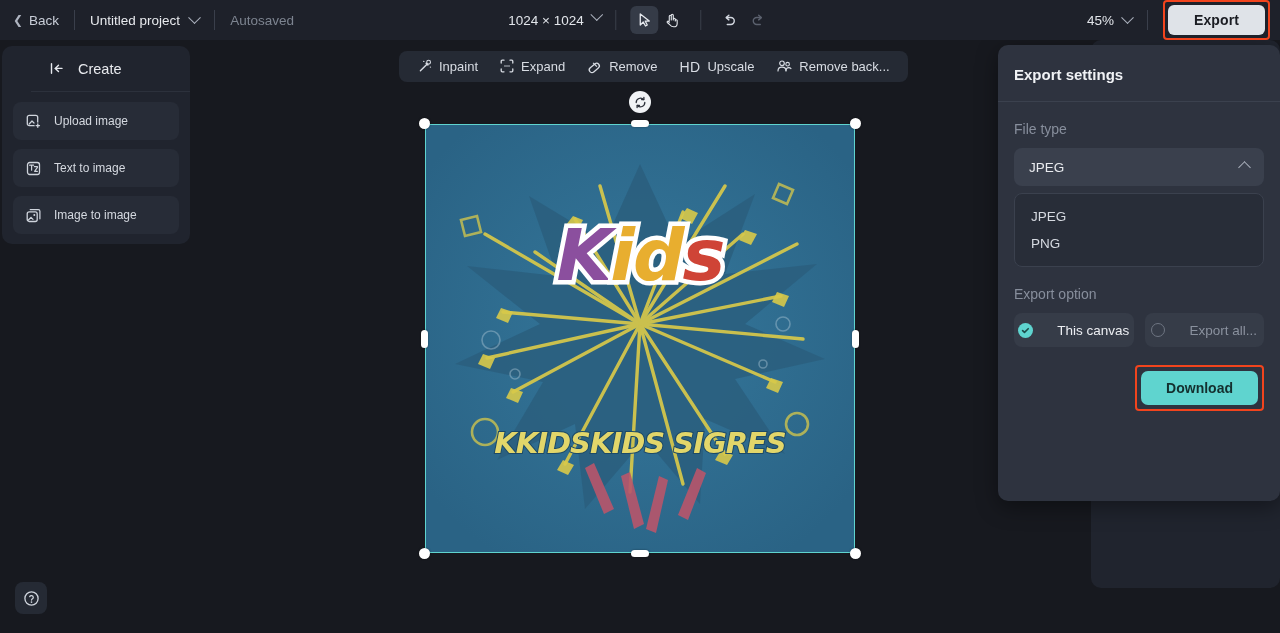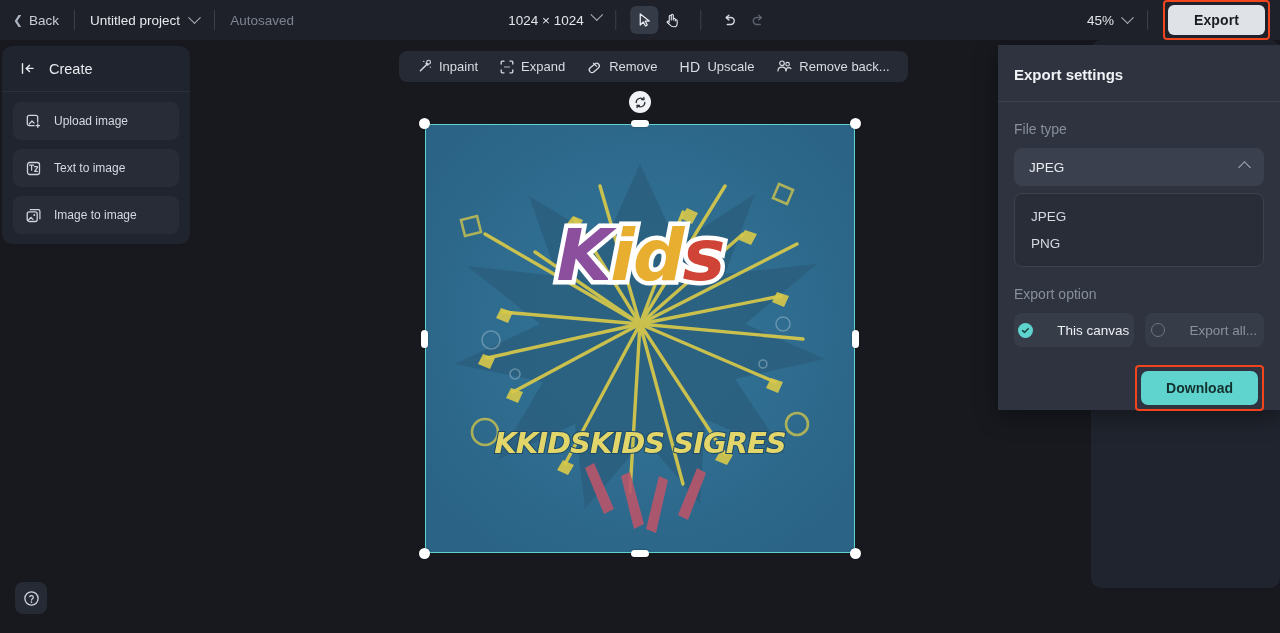--- a/index.html
+++ b/index.html
@@ -75,40 +75,41 @@
     position: absolute; left: 2px; top: 46px; width: 188px;
     background: #20242e; border-radius: 10px;
     padding-bottom: 10px; z-index: 30;
   }
   .sb-header {
     display: flex; align-items: center; gap: 12px;
     padding: 15px 16px 14px 18px;
     border-bottom: 1px solid #2c313c;
     color: #e8eaee; font-size: 14.5px;
     cursor: pointer;
+    margin-left: 29px;
   }
   .sb-list { padding: 10px 11px 0 11px; display: flex; flex-direction: column; gap: 9px; }
   .sb-item {
     display: flex; align-items: center; gap: 12px;
     height: 38px; padding: 0 12px;
     background: #272c37; border-radius: 8px;
     color: #d5d9e0; font-size: 12px;
     cursor: pointer;
   }
   .sb-item svg { flex: none; }
 
   
   .canvas-toolbar {
     position: absolute; left: 399px; top: 51px;
     height: 31px; background: #252a34; border-radius: 8px;
     display: flex; align-items: center; padding: 0 8px; gap: 2px;
     z-index: 25;
   }
   .ct-item {
-    display: flex; align-items: center; gap: 7px;
+    display: flex; align-items: flex-start; gap: 7px;
     padding: 5px 10px; border-radius: 6px;
     color: #d8dce3; font-size: 13px; cursor: pointer; white-space: nowrap;
   }
   .hd-badge { font-size: 14px; font-weight: 400; color: #d8dce3; letter-spacing: .3px; }
 
   
   .artboard-wrap {
     position: absolute; left: 425px; top: 124px;
     width: 430px; height: 429px;
     z-index: 10;
@@ -175,22 +176,22 @@
   }
 
   
   .back-panel {
     position: absolute; left: 1091px; top: 40px; width: 189px; height: 548px;
     background: #20242e; border-radius: 10px; z-index: 20;
   }
 
   
   .export-panel {
-    position: absolute; left: 998px; top: 45px; width: 282px; height: 365px;
-    background: #2e333f; border-radius: 0; z-index: 35;
+    position: absolute; left: 998px; top: 45px; width: 282px; height: 456px;
+    background: #2e333f; border-radius: 10px; z-index: 35;
     box-shadow: 0 6px 22px rgba(0,0,0,.4);
     overflow: visible;
   }
   .ep-title {
     color: #f0f2f5; font-size: 15px; font-weight: 600;
     padding: 21px 0 18px 16px;
     border-bottom: 1px solid #3b414e;
   }
   .ep-body { padding: 0 16px; }
   .ep-label { color: #878e9c; font-size: 14px; margin: 19px 0 11px 0; }

